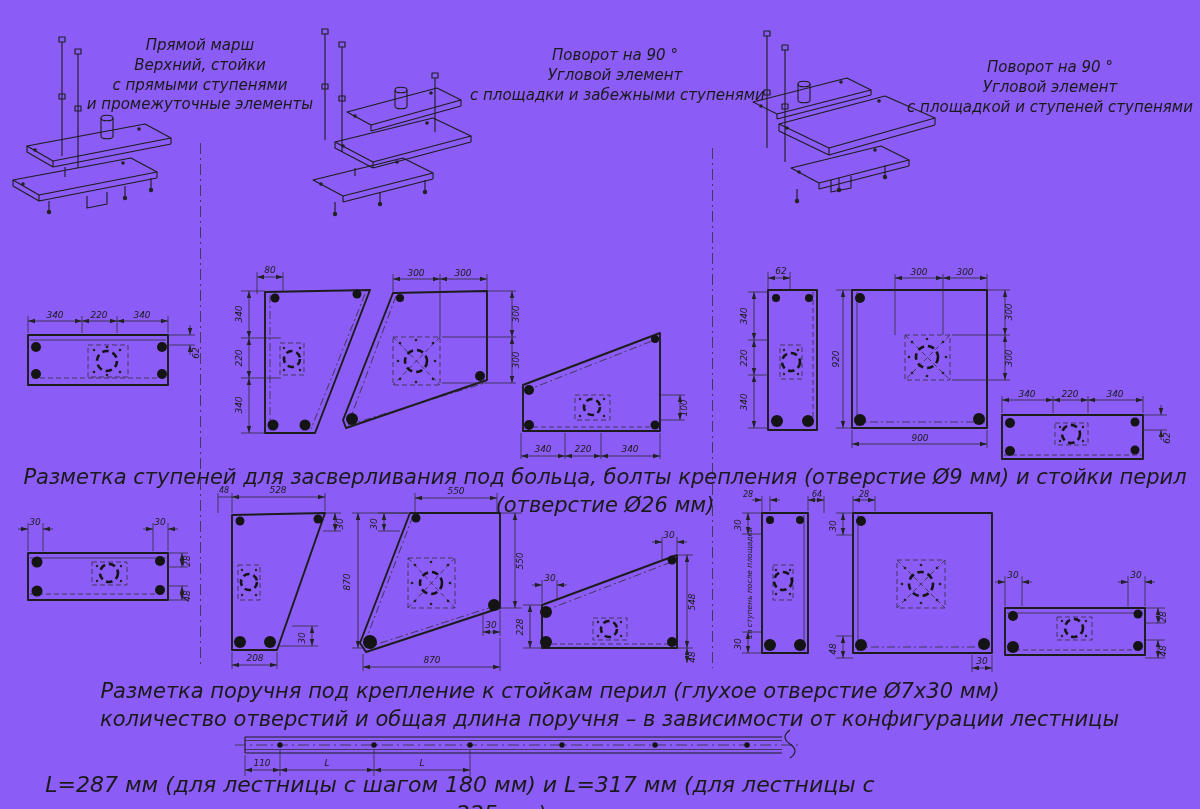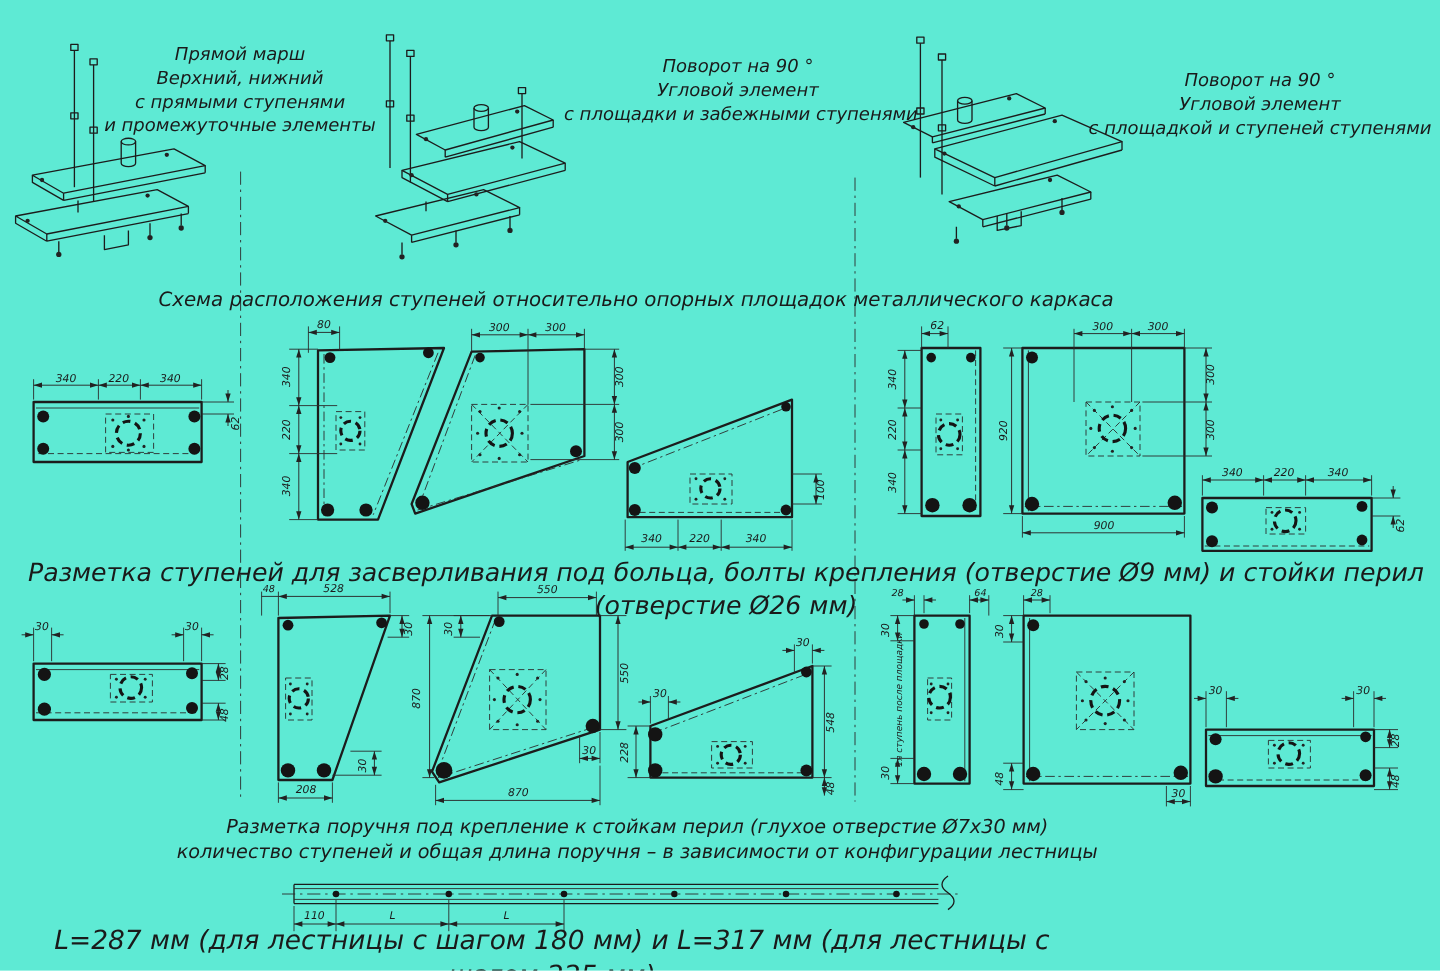--- a/index.html
+++ b/index.html
@@ -1,16 +1,16 @@
 <!DOCTYPE html>
 <html><head>
 <meta charset="utf-8">
 <style>
   html,body{margin:0;padding:0;background:#fff;}
-  .page{position:relative;width:1200px;height:809px;background:#5eead4;overflow:hidden;
+  .page{position:relative;width:1200px;height:809px;background:#8b5cf6;overflow:hidden;
         font-family:"DejaVu Sans",sans-serif;color:#1b1b1b;}
   svg{position:absolute;overflow:visible;}
   .cap{position:absolute;font-style:italic;text-align:center;line-height:1.32;color:#1a1a1a;}
   .cap div{white-space:nowrap;}
   
   .s2{stroke:#1c1c1c;stroke-width:1.9;fill:none;stroke-linejoin:round;}
   .s1{stroke:#1c1c1c;stroke-width:1.1;fill:none;stroke-linejoin:round;}
   .t {stroke:#2b2b2b;stroke-width:.75;fill:none;}
   .dl{stroke:#2b2b2b;stroke-width:.8;fill:none;}
   .dsh{stroke-dasharray:5 3;}
@@ -66,21 +66,21 @@
       <circle class="dot" cx="18" cy="156" r="1.8"></circle>
         <circle class="dot" cx="118" cy="135" r="1.8"></circle>
       <circle class="dot" cx="44" cy="184" r="2.2"></circle>
         <circle class="dot" cx="120" cy="170" r="2.2"></circle>
         <circle class="dot" cx="146" cy="162" r="2.2"></circle>
     </g>
   </svg>
 
   <div class="cap" style="left:85px;top:36px;width:230px;font-size:15px">
     <div>Прямой марш</div>
-    <div>Верхний, нижний</div>
+    <div>Верхний, стойки</div>
     <div>с прямыми ступенями</div>
     <div>и промежуточные элементы</div>
   </div>
 
   <svg style="left:285px;top:20px" width="195" height="220">
     <g class="s1">
       <line x1="40" y1="14" x2="40" y2="120"></line>
         <rect x="37" y="9" width="6" height="5"></rect>
         <rect x="37" y="64" width="6" height="5"></rect>
       <line x1="57" y1="27" x2="57" y2="132"></line>
@@ -152,21 +152,20 @@
         <circle class="dot" cx="150" cy="157" r="2.2"></circle>
     </g>
   </svg>
 
   <div class="cap" style="left:900px;top:58px;width:300px;font-size:15px">
     <div>Поворот на 90 °</div>
     <div>Угловой элемент</div>
     <div>с площадкой и ступеней ступенями</div>
   </div>
 
-  <div class="cap" style="left:80px;top:239px;width:900px;font-size:16.5px">Схема расположения ступеней относительно опорных площадок металлического каркаса</div>
 
   <svg style="left:10px;top:290px" width="230" height="115">
     <g>
       <rect class="s2" x="18" y="45" width="140" height="50"></rect>
       <line class="t" x1="20" y1="50" x2="156" y2="50"></line>
       <line class="t dsh" x1="22" y1="88" x2="154" y2="88"></line>
     </g>
     <g>
       <circle class="bolt" cx="26" cy="57" r="5"></circle>
         <circle class="bolt" cx="152" cy="57" r="5"></circle>
@@ -688,23 +687,23 @@
       <line class="dl" x1="160" y1="42" x2="150" y2="42" marker-end="url(#ar)"></line>
       <text class="dm" x="141" y="38">30</text>
       <path class="t" d="M150,68 H170 M150,83 H170 M150,100 H170 M150,118 H170"></path>
       <line class="dl" x1="163" y1="68" x2="163" y2="83" marker-start="url(#al)" marker-end="url(#ar)"></line>
       <text class="dm" x="171" y="77" transform="rotate(-90 171 77)">28</text>
       <line class="dl" x1="163" y1="100" x2="163" y2="118" marker-start="url(#al)" marker-end="url(#ar)"></line>
       <text class="dm" x="171" y="111" transform="rotate(-90 171 111)">48</text>
     </g>
   </svg>
 
-  <div class="cap" style="left:81px;top:678px;width:900px;font-size:16px">
+  <div class="cap" style="left:100px;top:678px;width:900px;font-size:21px">
     <div>Разметка поручня под крепление к стойкам перил (глухое отверстие Ø7х30 мм)</div>
-    <div>количество ступеней и общая длина поручня – в зависимости от конфигурации лестницы</div>
+    <div>количество отверстий и общая длина поручня – в зависимости от конфигурации лестницы</div>
   </div>
 
   <svg style="left:230px;top:724px" width="610" height="62">
     <g>
       <path class="s1" d="M15,13 H552 M15,29 H552 M15,13 V29"></path>
       <line class="t" x1="15" y1="16.5" x2="552" y2="16.5"></line>
       <line class="t" x1="15" y1="25.5" x2="552" y2="25.5"></line>
       <line class="t dd" x1="5" y1="21" x2="568" y2="21"></line>
       <path class="s1" d="M560,6 q-10,7 0,14 q10,7 0,14"></path>
     </g>

